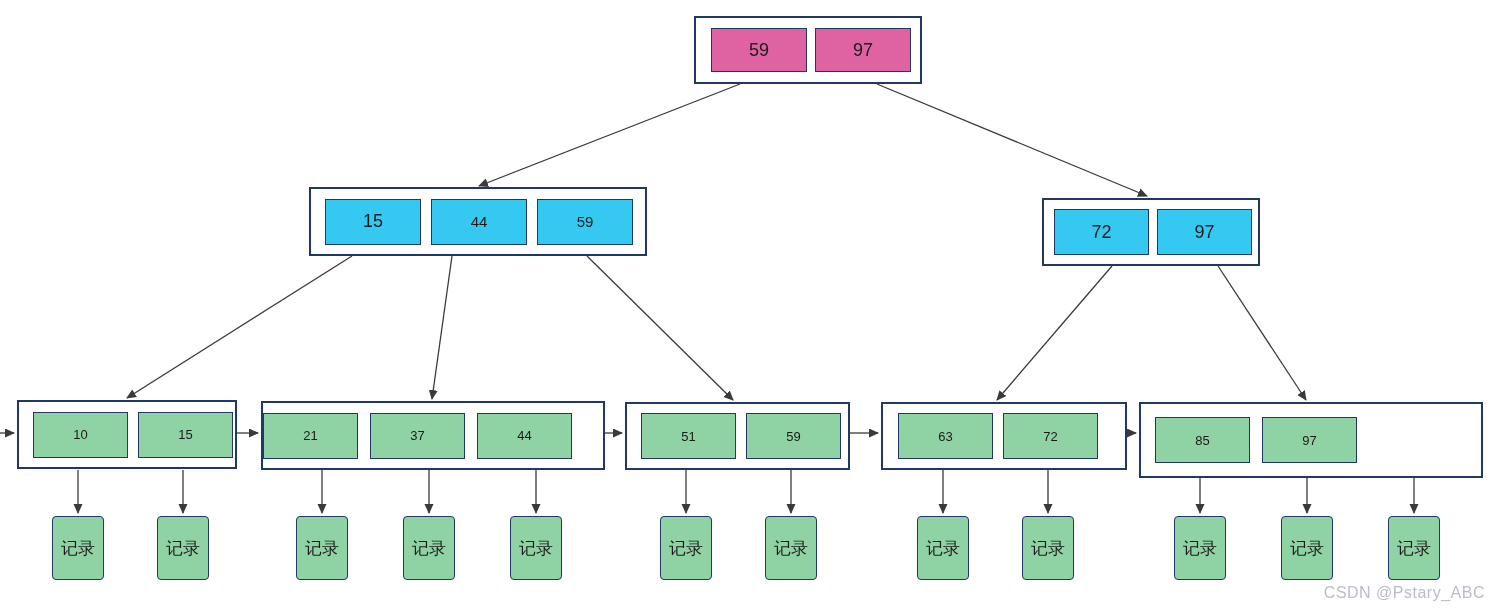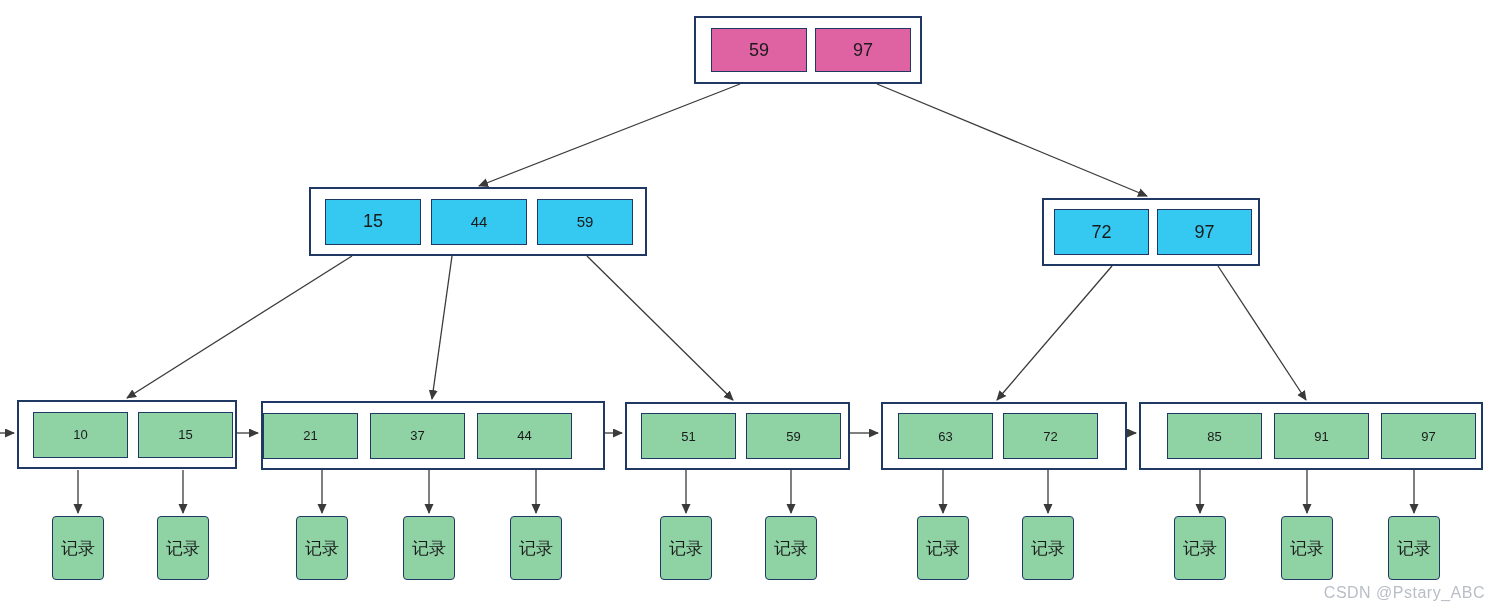--- a/index.html
+++ b/index.html
@@ -101,23 +101,22 @@
   <div class="node" style="left:625px;top:402px;width:225px;height:68px;padding-left:14px;gap:10px;">
     <div class="cell leaf">51</div>
     <div class="cell leaf">59</div>
   </div>
 
   <div class="node" style="left:881px;top:402px;width:246px;height:68px;padding-left:15px;gap:10px;">
     <div class="cell leaf">63</div>
     <div class="cell leaf">72</div>
   </div>
 
-  <div class="node" style="left:1139px;top:402px;width:344px;height:68px;padding-left:26px;gap:12px;">
+  <div class="node" style="left:1139px;top:402px;width:344px;height:76px;padding-left:14px;gap:12px;">
     <div class="cell leaf">85</div>
-    <div class="cell leaf">91</div>
     <div class="cell leaf">97</div>
   </div>
 
   <div class="record" style="left:52px;">记录</div>
   <div class="record" style="left:157px;">记录</div>
   <div class="record" style="left:296px;">记录</div>
   <div class="record" style="left:403px;">记录</div>
   <div class="record" style="left:510px;">记录</div>
   <div class="record" style="left:660px;">记录</div>
   <div class="record" style="left:765px;">记录</div>

